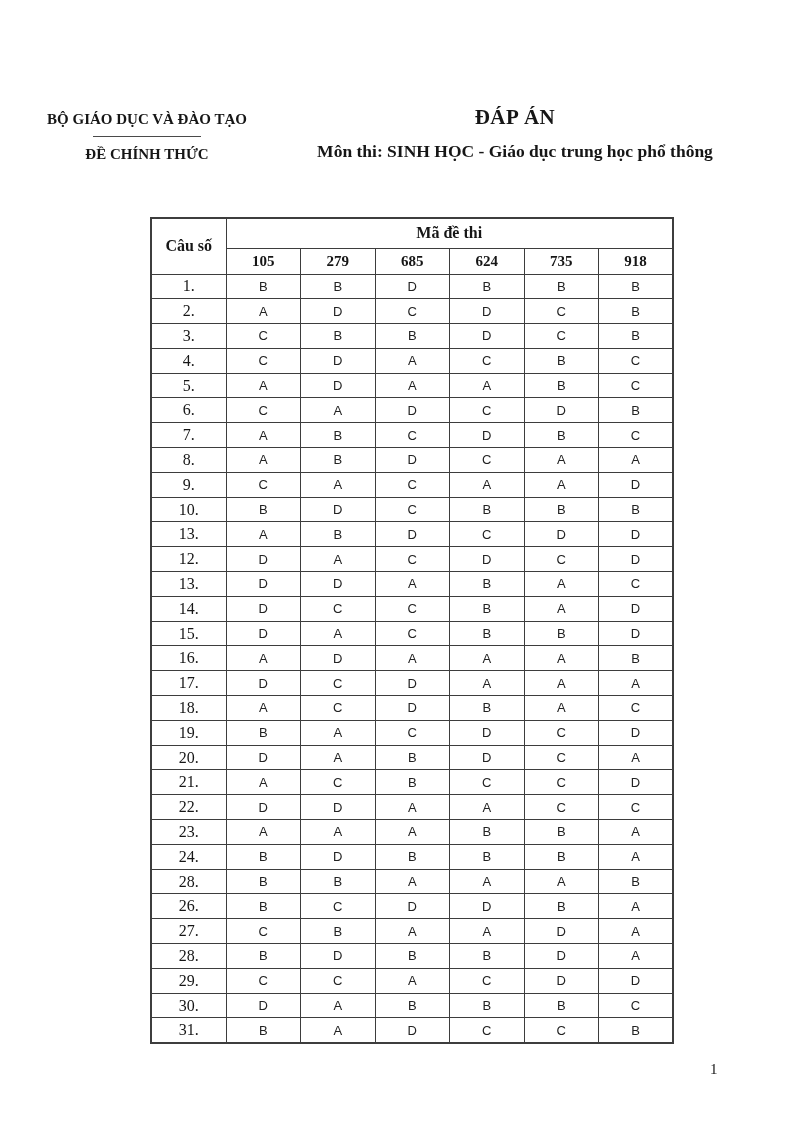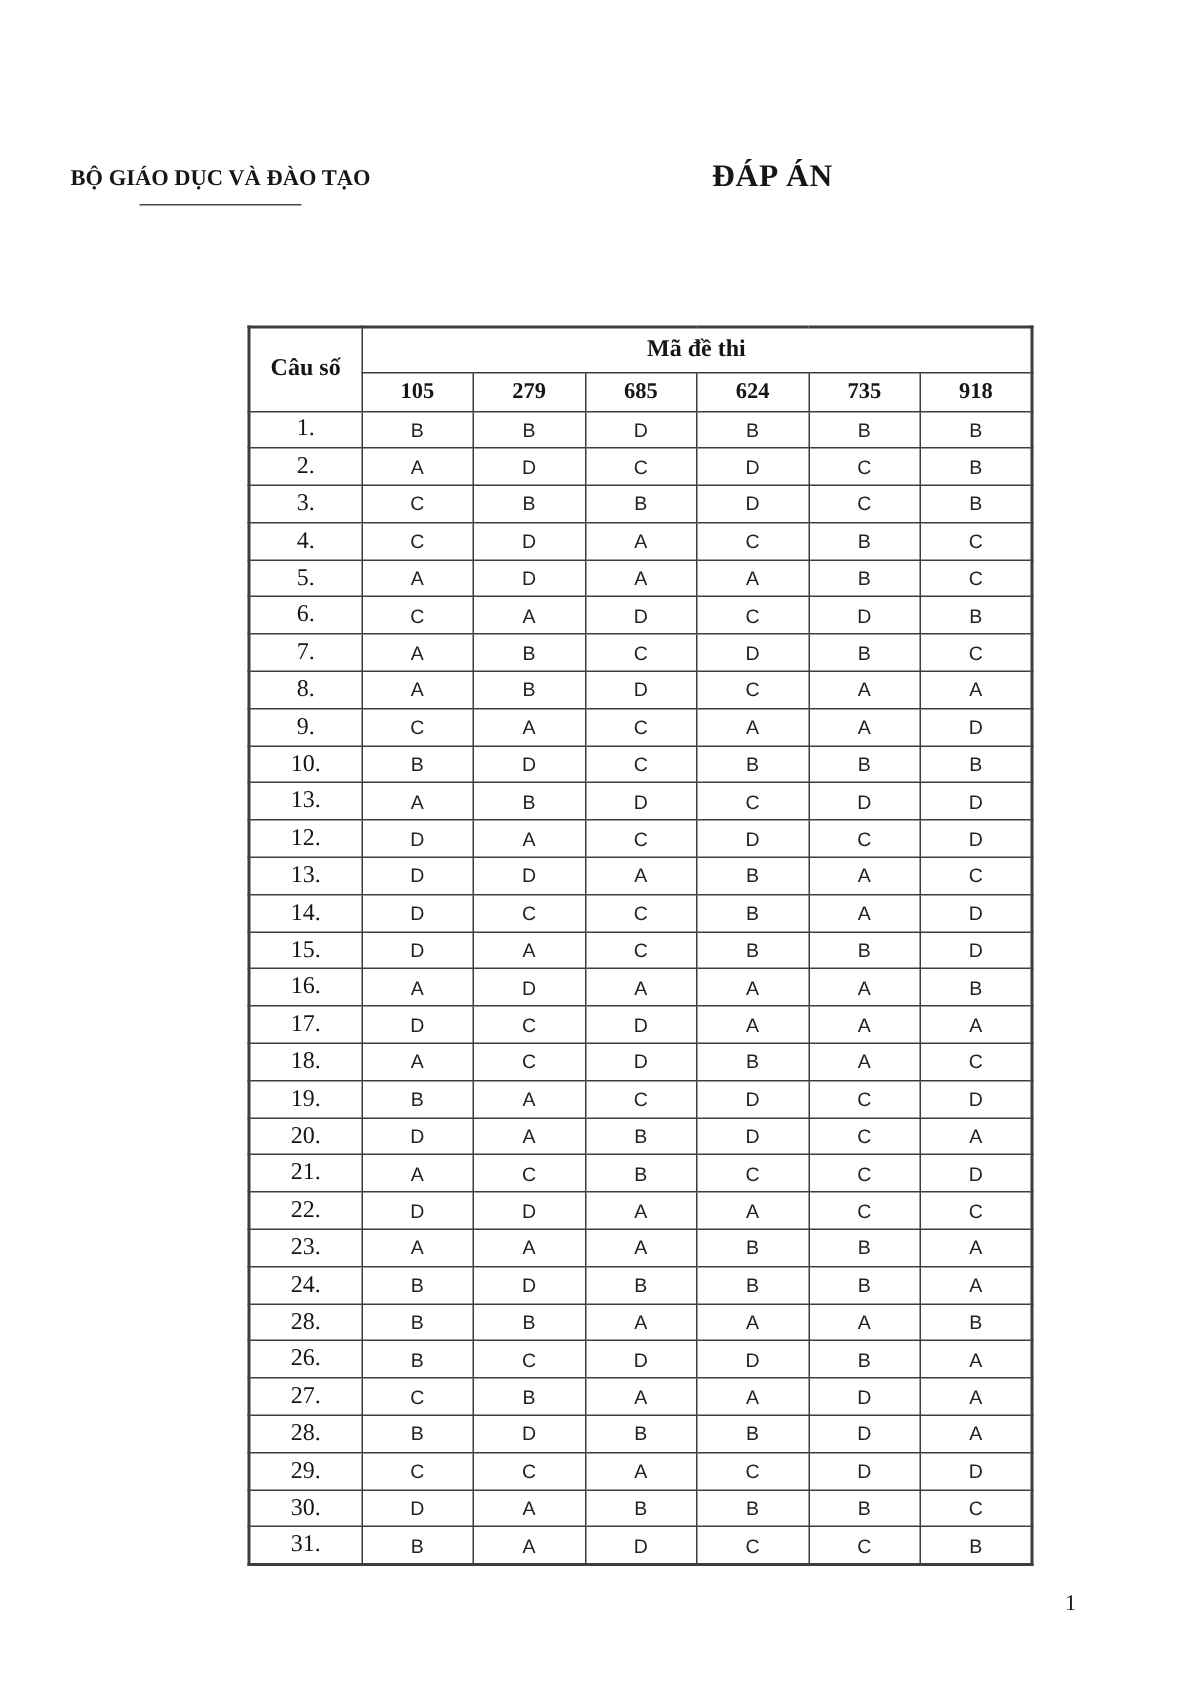--- a/index.html
+++ b/index.html
@@ -56,21 +56,21 @@
     letter-spacing: 0.5px;
   }
   .subject {
     font-weight: bold;
     font-size: 17.5px;
     margin-top: 11px;
     white-space: nowrap;
   }
   table.answers {
     position: absolute;
-    left: 165px;
+    left: 150px;
     top: 217px;
     border-collapse: collapse;
     table-layout: fixed;
     border: 2px solid #3d3d3d;
     padding-left: 18px;
   }
   table.answers th, table.answers td {
     border: 1px solid #3d3d3d;
     text-align: center;
     vertical-align: middle;
@@ -95,24 +95,26 @@
     top: 1061px;
     font-size: 15px;
   }
 </style>
 </head>
 <body>
 
 <div class="hdr-left">
   <div class="ministry">BỘ GIÁO DỤC VÀ ĐÀO TẠO</div>
   <div class="rule"></div>
+  <div class="official">ĐỀ CHÍNH THỨC</div>
 </div>
 
 <div class="hdr-right">
   <div class="dap-an">ĐÁP ÁN</div>
+  <div class="subject">Môn thi: SINH HỌC - Giáo dục trung học phổ thông</div>
 </div>
 
 <table class="answers">
   <colgroup>
     <col style="width:75px">
     <col style="width:74.5px">
     <col style="width:74.5px">
     <col style="width:74.5px">
     <col style="width:74.5px">
     <col style="width:74.5px">

